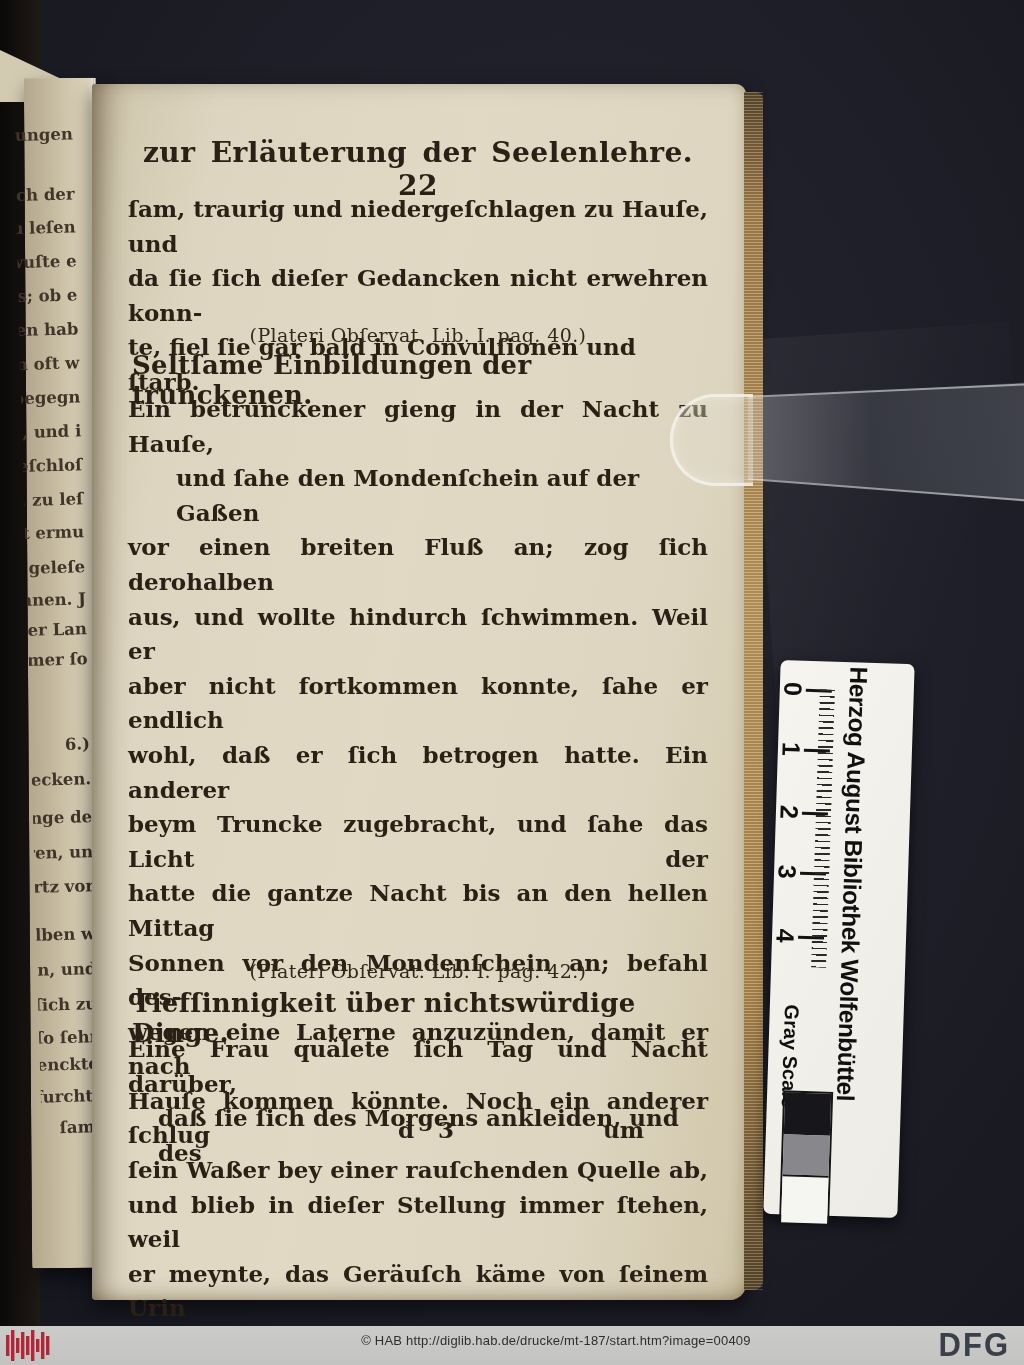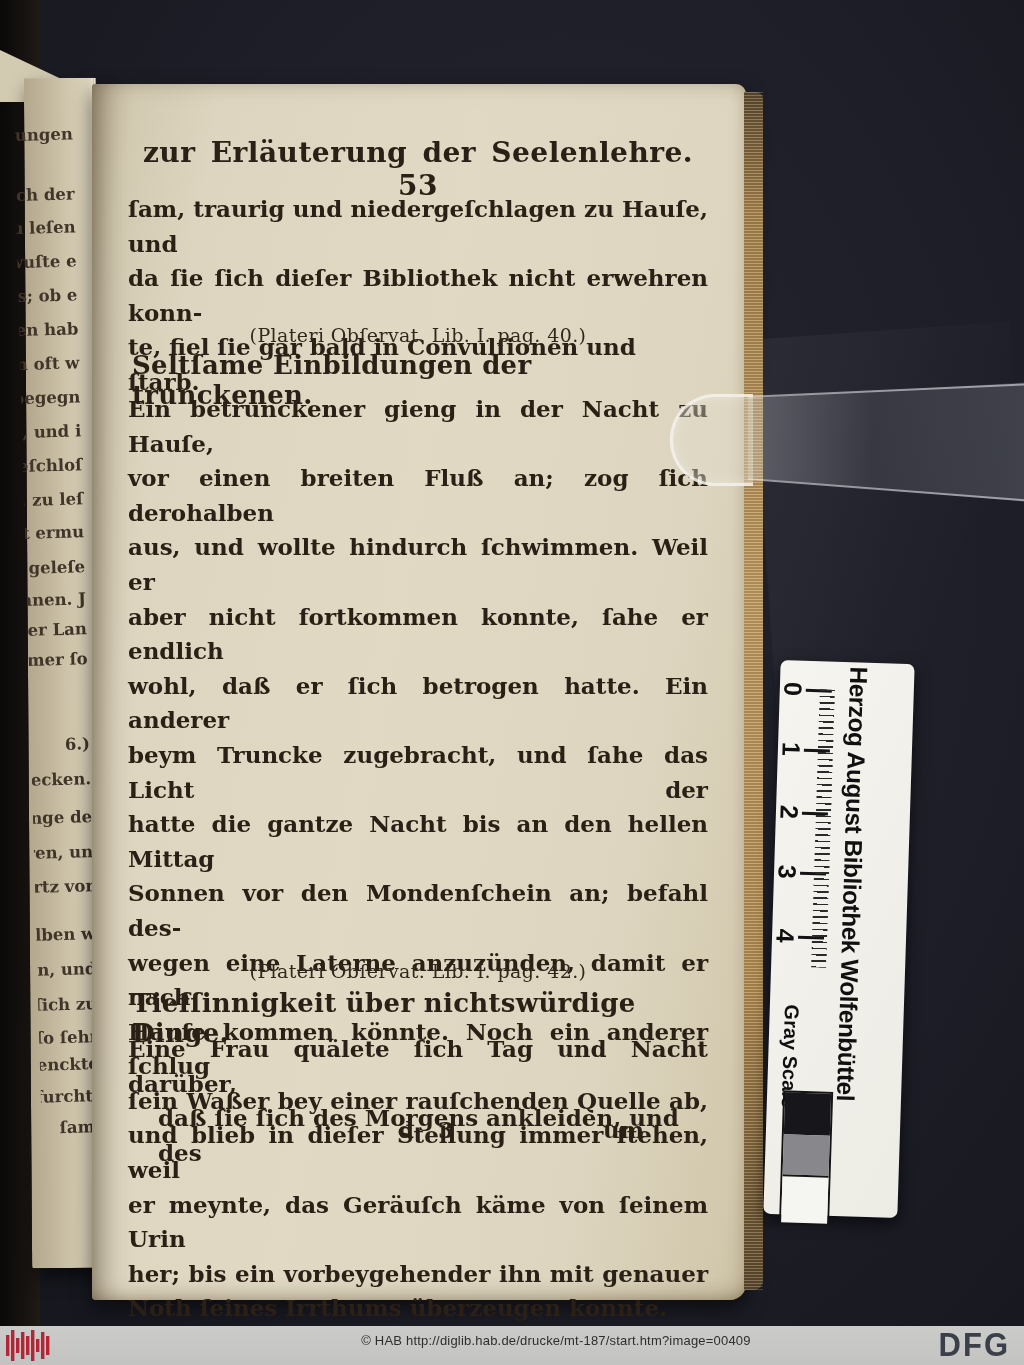--- a/index.html
+++ b/index.html
@@ -152,33 +152,34 @@
       <div class="fr">g ſich zu</div>
       <div class="fr">en ſo ſehr</div>
       <div class="fr">geſenckte</div>
       <div class="fr">furcht-</div>
       <div class="fr">ſam,</div>
     </div>
   </div>
 
   <div class="page">
     <div class="textblock">
-      <div class="hline running-head">zur Erläuterung der Seelenlehre. 53</div>
+      <div class="hline running-head">zur Erläuterung der Seelenlehre. 22</div>
 
       <div class="para p1">
         <div class="jl">ſam, traurig und niedergeſchlagen zu Hauſe, und</div>
-        <div class="jl">da ſie ſich dieſer Bibliothek nicht erwehren konn-</div>
+        <div class="jl">da ſie ſich dieſer Gedancken nicht erwehren konn-</div>
         <div class="nl">te, fiel ſie gar bald in Convulſionen und ſtarb.</div>
       </div>
 
       <div class="cite c1">(Plateri Obſervat. Lib. I. pag. 40.)</div>
       <div class="head2 h1">Seltſame Einbildungen der trunckenen.</div>
 
       <div class="para p2">
         <div class="jl">Ein betrunckener gieng in der Nacht zu Hauſe,</div>
+        <div class="nl ind1">und ſahe den Mondenſchein auf der Gaßen</div>
         <div class="jl">vor einen breiten Fluß an; zog ſich derohalben</div>
         <div class="jl">aus, und wollte hindurch ſchwimmen.  Weil er</div>
         <div class="jl">aber nicht fortkommen konnte, ſahe er endlich</div>
         <div class="jl">wohl, daß er ſich betrogen hatte.  Ein anderer</div>
         <div class="jl">beym Truncke zugebracht, und ſahe das Licht der</div>
         <div class="jl">hatte die gantze Nacht bis an den hellen Mittag</div>
         <div class="jl">Sonnen vor den Mondenſchein an; befahl des-</div>
         <div class="jl">wegen eine Laterne anzuzünden, damit er nach</div>
         <div class="jl">Hauſe kommen könnte. Noch ein anderer ſchlug</div>
         <div class="jl">ſein Waßer bey einer rauſchenden Quelle ab,</div>

